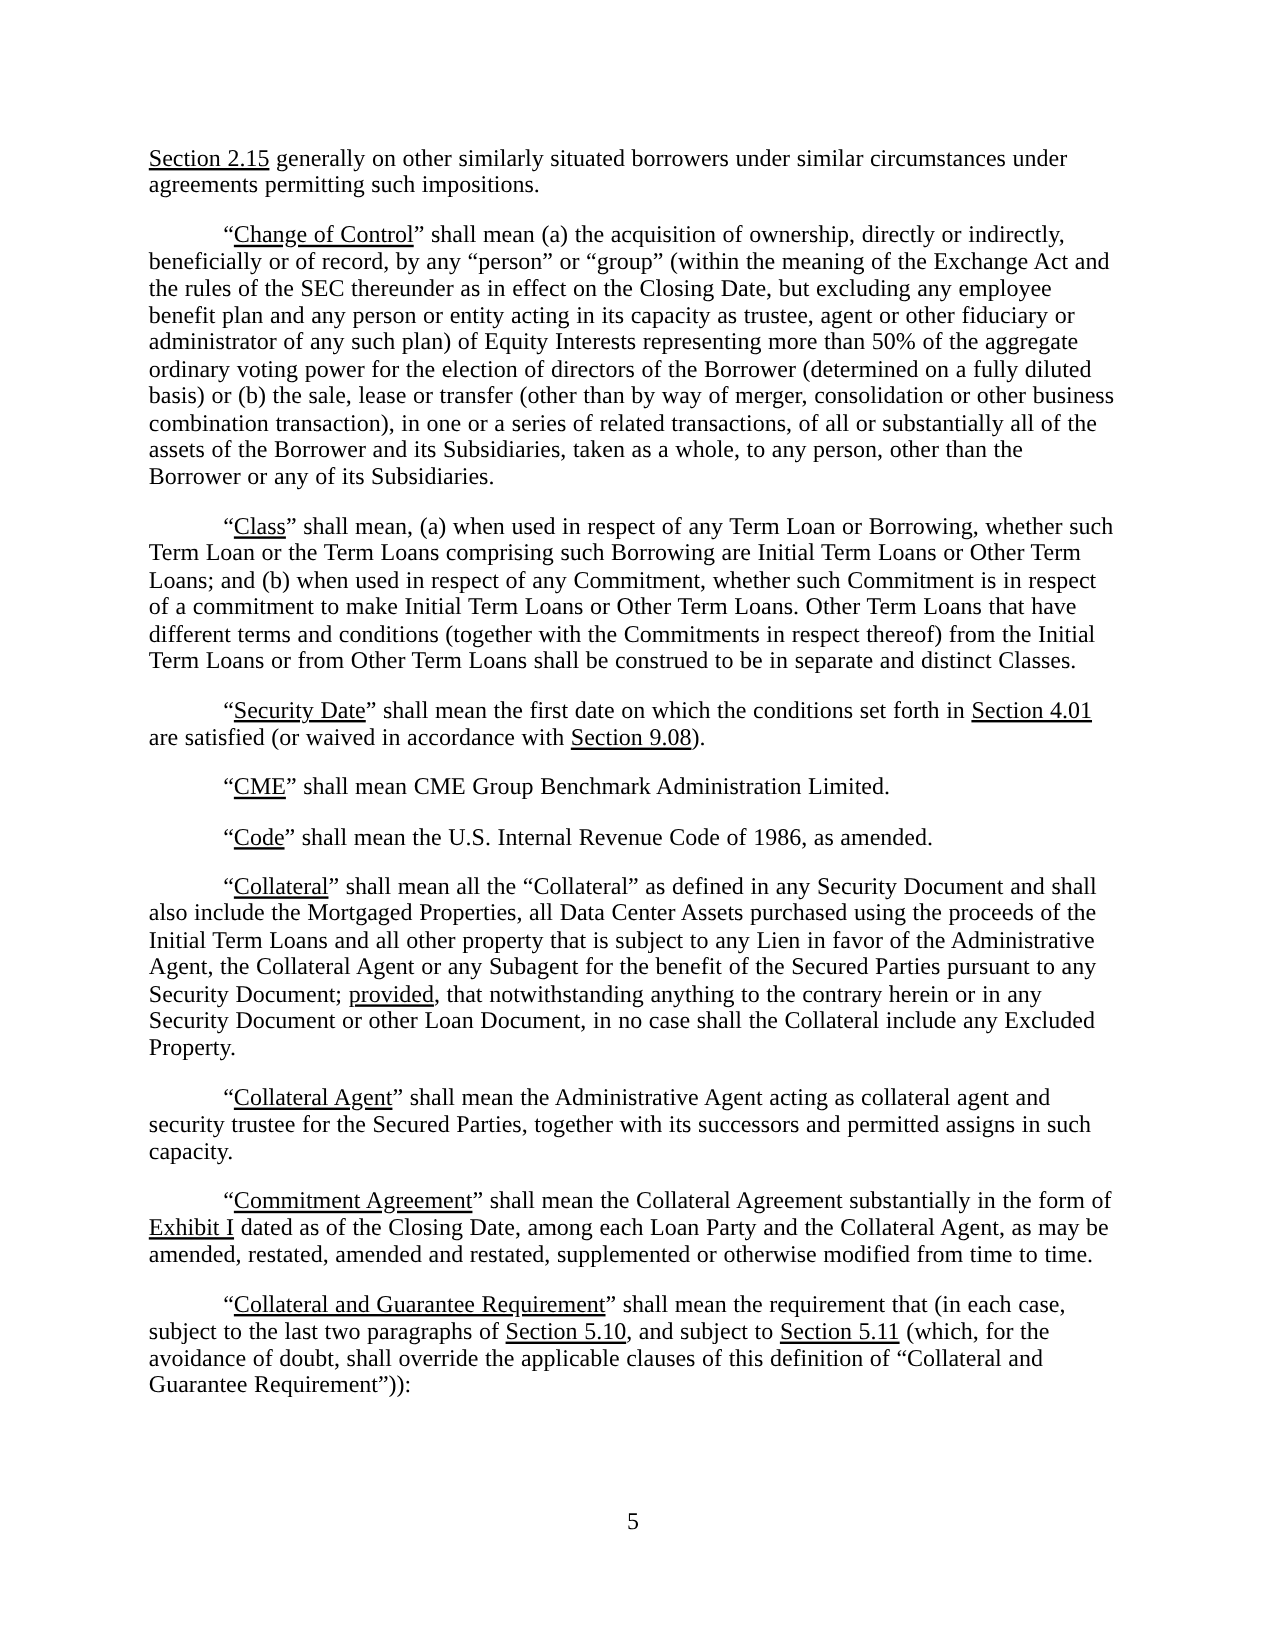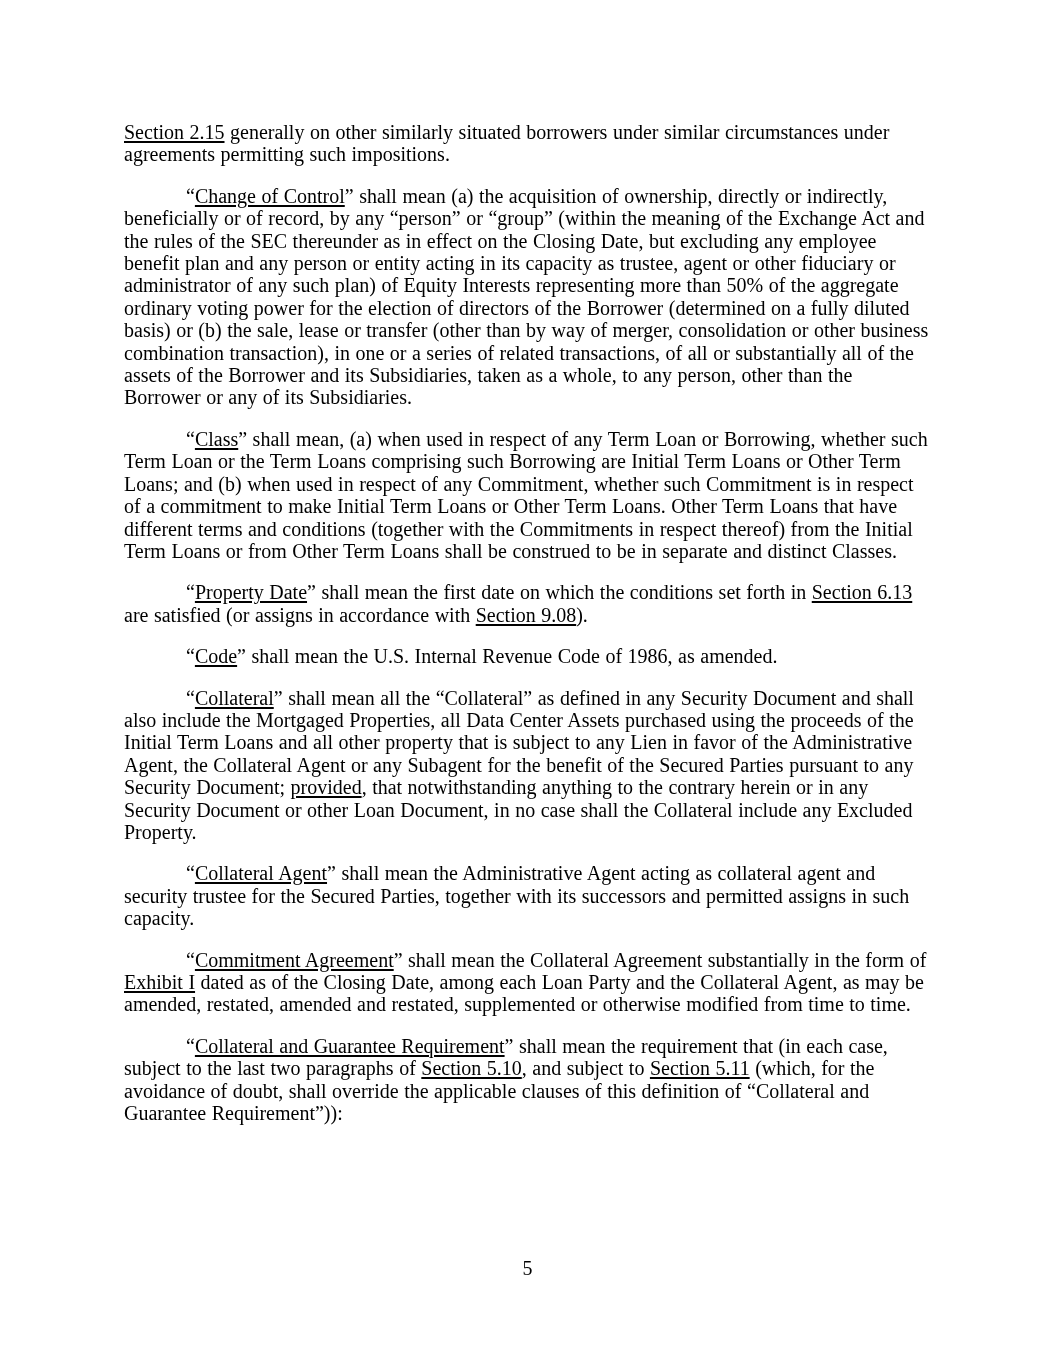--- a/index.html
+++ b/index.html
@@ -60,21 +60,22 @@
   }
 </style>
 </head>
 <body>
 
 <div class="page">
   <div class="doc-body" id="doc-body">
       <p class="para no-indent"><span class="u">Section 2.15</span><span> generally on other similarly situated borrowers under similar circumstances under agreements permitting such impositions.</span></p>
       <p class="para"><span>“</span><span class="u">Change of Control</span><span>” shall mean (a) the acquisition of ownership, directly or indirectly, beneficially or of record, by any “person” or “group” (within the meaning of the Exchange Act and the rules of the SEC thereunder as in effect on the Closing Date, but excluding any employee benefit plan and any person or entity acting in its capacity as trustee, agent or other fiduciary or administrator of any such plan) of Equity Interests representing more than 50% of the aggregate ordinary voting power for the election of directors of the Borrower (determined on a fully diluted basis) or (b) the sale, lease or transfer (other than by way of merger, consolidation or other business combination transaction), in one or a series of related transactions, of all or substantially all of the assets of the Borrower and its Subsidiaries, taken as a whole, to any person, other than the Borrower or any of its Subsidiaries.</span></p>
       <p class="para"><span>“</span><span class="u">Class</span><span>” shall mean, (a) when used in respect of any Term Loan or Borrowing, whether such Term Loan or the Term Loans comprising such Borrowing are Initial Term Loans or Other Term Loans; and (b) when used in respect of any Commitment, whether such Commitment is in respect of a commitment to make Initial Term Loans or Other Term Loans.  Other Term Loans that have different terms and conditions (together with the Commitments in respect thereof) from the Initial Term Loans or from Other Term Loans shall be construed to be in separate and distinct Classes.</span></p>
-      <p class="para"><span>“</span><span class="u">Property Date</span><span>” shall mean the first date on which the conditions set forth in </span><span class="u">Section 6.13</span><span> are satisfied (or assigns in accordance with </span><span class="u">Section 9.08</span><span>).</span></p>
+      <p class="para"><span>“</span><span class="u">Security Date</span><span>” shall mean the first date on which the conditions set forth in </span><span class="u">Section 4.01</span><span> are satisfied (or waived in accordance with </span><span class="u">Section 9.08</span><span>).</span></p>
+      <p class="para"><span>“</span><span class="u">CME</span><span>” shall mean CME Group Benchmark Administration Limited.</span></p>
       <p class="para"><span>“</span><span class="u">Code</span><span>” shall mean the U.S. Internal Revenue Code of 1986, as amended.</span></p>
       <p class="para"><span>“</span><span class="u">Collateral</span><span>” shall mean all the “Collateral” as defined in any Security Document and shall also include the Mortgaged Properties, all Data Center Assets purchased using the proceeds of the Initial Term Loans and all other property that is subject to any Lien in favor of the Administrative Agent, the Collateral Agent or any Subagent for the benefit of the Secured Parties pursuant to any Security Document; </span><span class="u">provided</span><span>, that notwithstanding anything to the contrary herein or in any Security Document or other Loan Document, in no case shall the Collateral include any Excluded Property.</span></p>
       <p class="para"><span>“</span><span class="u">Collateral Agent</span><span>” shall mean the Administrative Agent acting as collateral agent and security trustee for the Secured Parties, together with its successors and permitted assigns in such capacity.</span></p>
       <p class="para"><span>“</span><span class="u">Commitment Agreement</span><span>” shall mean the Collateral Agreement substantially in the form of </span><span class="u">Exhibit I</span><span> dated as of the Closing Date, among each Loan Party and the Collateral Agent, as may be amended, restated, amended and restated, supplemented or otherwise modified from time to time.</span></p>
       <p class="para"><span>“</span><span class="u">Collateral and Guarantee Requirement</span><span>” shall mean the requirement that (in each case, subject to the last two paragraphs of </span><span class="u">Section 5.10</span><span>, and subject to </span><span class="u">Section 5.11</span><span> (which, for the avoidance of doubt, shall override the applicable clauses of this definition of “Collateral and Guarantee Requirement”)):</span></p>
     </div>
   <div class="page-number">5</div>
 </div>
 
 </body></html>

